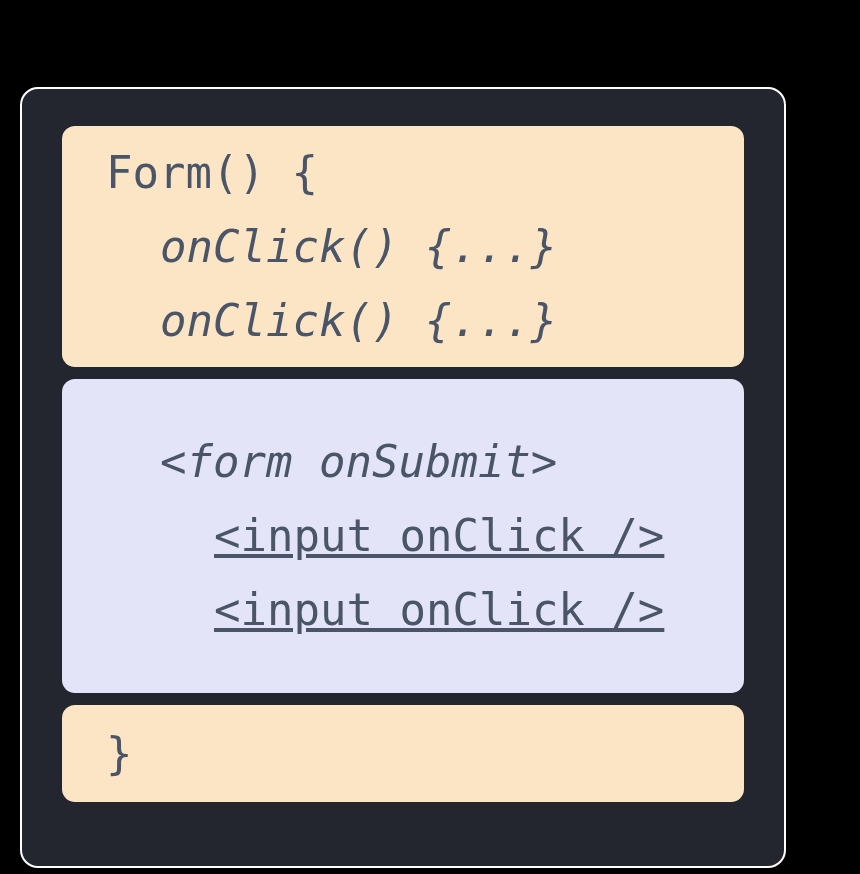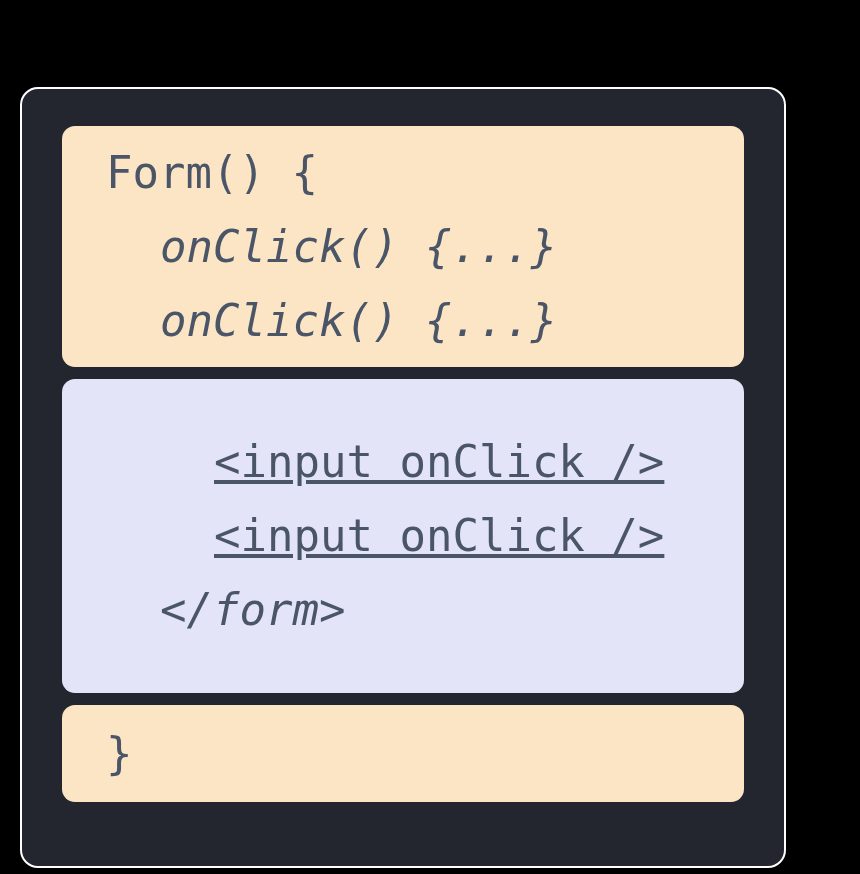--- a/index.html
+++ b/index.html
@@ -88,23 +88,23 @@
 
   <div class="component-card">
 
     <div class="code-block js block-component">
       <div class="code-line indent-0">Form() {</div>
       <div class="code-line indent-1">onClick() {...}</div>
       <div class="code-line indent-1">onClick() {...}</div>
     </div>
 
     <div class="code-block markup block-jsx">
+      <div class="code-line indent-1">&lt;form onSubmit&gt;</div>
       <div class="code-line indent-2">&lt;input onClick /&gt;</div>
       <div class="code-line indent-2">&lt;input onClick /&gt;</div>
-      <div class="code-line indent-1">&lt;/form&gt;</div>
     </div>
 
     <div class="code-block js block-close">
       <div class="code-line indent-0">}</div>
     </div>
 
   </div>
 
 </div>
 

